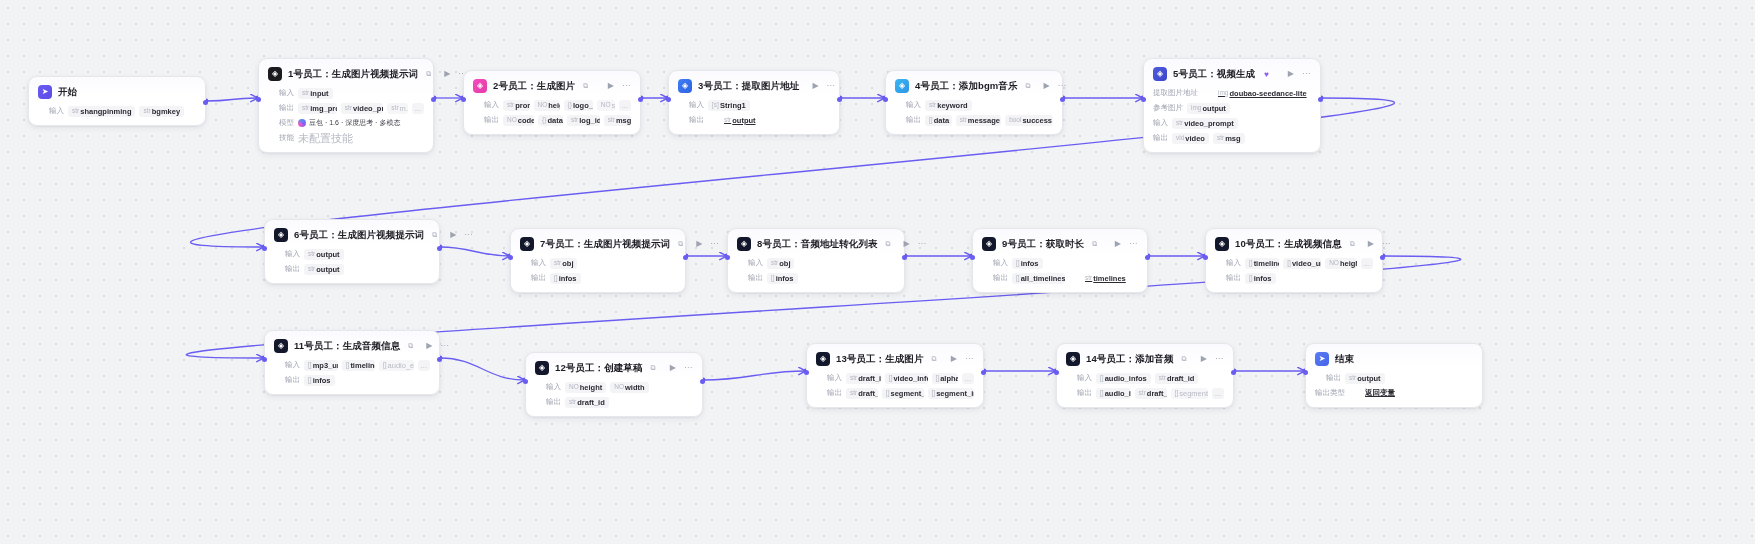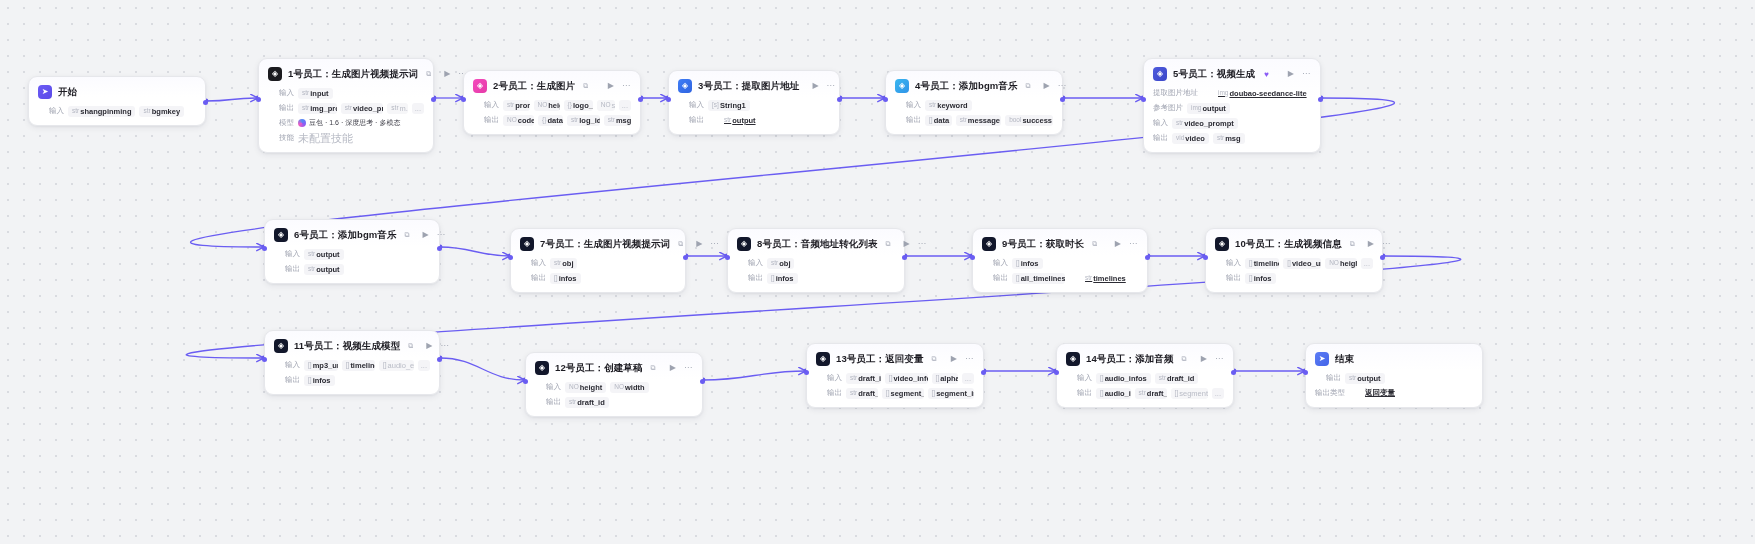--- a/index.html
+++ b/index.html
@@ -328,21 +328,21 @@
             <span class="ty">str</span>
             <span>msg</span>
           </span>
         </div>
         <span class="port port-out" style="top: 38px;"></span>
         <span class="port port-in" style="top: 38px;"></span>
       </div>
       <div class="node" style="left: 264px; top: 219px; width: 176px; min-height: 56px;">
         <div class="node-head">
           <span class="nicon ic-night">◈</span>
-          <span class="ntitle">6号员工：添加bgm音乐</span>
+          <span class="ntitle">6号员工：生成图片视频提示词</span>
           <span class="badge-mini">⧉</span>
           <span class="head-sp"></span>
           <span class="hbtn">▶</span>
           <span class="hbtn">⋯</span>
         </div>
         <div class="row">
           <span class="rlabel w">输入</span>
           <span class="chip">
             <span class="ty">str</span>
             <span>output</span>
@@ -471,21 +471,21 @@
             <span class="ty">[]</span>
             <span>infos</span>
           </span>
         </div>
         <span class="port port-out" style="top: 26px;"></span>
         <span class="port port-in" style="top: 26px;"></span>
       </div>
       <div class="node" style="left: 264px; top: 330px; width: 176px; min-height: 56px;">
         <div class="node-head">
           <span class="nicon ic-night">◈</span>
-          <span class="ntitle">11号员工：视频生成模型</span>
+          <span class="ntitle">11号员工：生成音频信息</span>
           <span class="badge-mini">⧉</span>
           <span class="head-sp"></span>
           <span class="hbtn">▶</span>
           <span class="hbtn">⋯</span>
         </div>
         <div class="row">
           <span class="rlabel w">输入</span>
           <span class="chip">
             <span class="ty">[]</span>
             <span>mp3_urls</span>
@@ -536,21 +536,21 @@
             <span class="ty">str</span>
             <span>draft_id</span>
           </span>
         </div>
         <span class="port port-out" style="top: 26px;"></span>
         <span class="port port-in" style="top: 26px;"></span>
       </div>
       <div class="node" style="left: 806px; top: 343px; width: 178px; min-height: 56px;">
         <div class="node-head">
           <span class="nicon ic-night">◈</span>
-          <span class="ntitle">13号员工：返回变量</span>
+          <span class="ntitle">13号员工：生成图片</span>
           <span class="badge-mini">⧉</span>
           <span class="head-sp"></span>
           <span class="hbtn">▶</span>
           <span class="hbtn">⋯</span>
         </div>
         <div class="row">
           <span class="rlabel w">输入</span>
           <span class="chip">
             <span class="ty">str</span>
             <span>draft_id</span>

